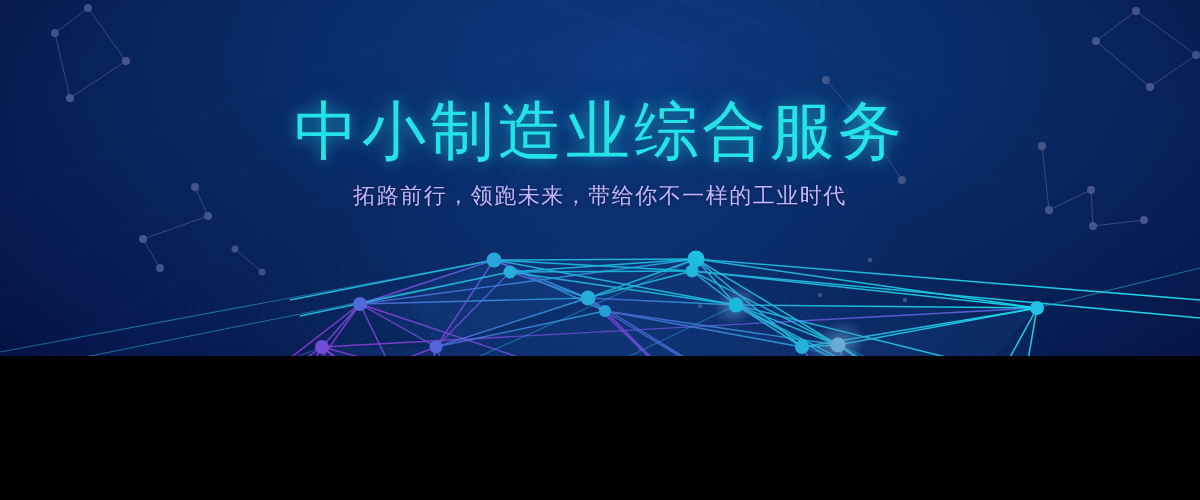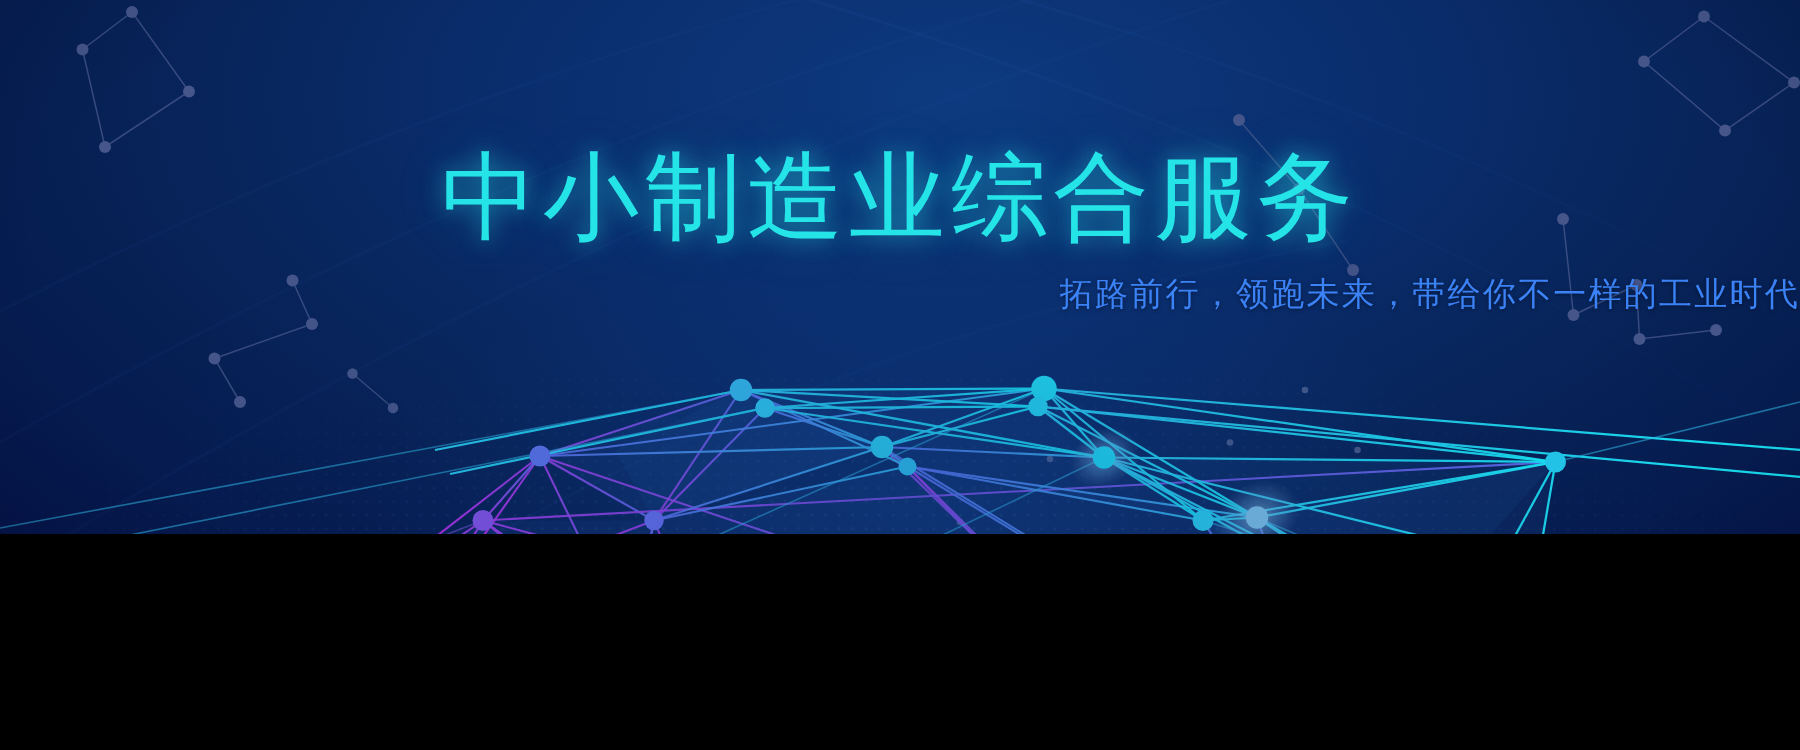--- a/index.html
+++ b/index.html
@@ -61,24 +61,23 @@
     color: #25e4e8;
     text-shadow: 0 0 14px rgba(40,225,235,0.55), 0 0 34px rgba(30,190,220,0.30);
     white-space: nowrap;
   }
   .sub-title {
     margin: 16px 0 0 0;
     font-size: 22px;
     line-height: 1.3;
     font-weight: 400;
     letter-spacing: 1.5px;
-    color: #3b82f6;
+    color: #c4b5fd;
     text-shadow: 0 1px 3px rgba(0,0,0,0.45);
     white-space: nowrap;
-    text-align: right;
   }
 </style>
 </head>
 <body>
 
 <div id="banner">
 
   <div class="bg-base"></div>
 
   <svg class="svg-layer bg-arcs" viewBox="0 0 1200 500">

